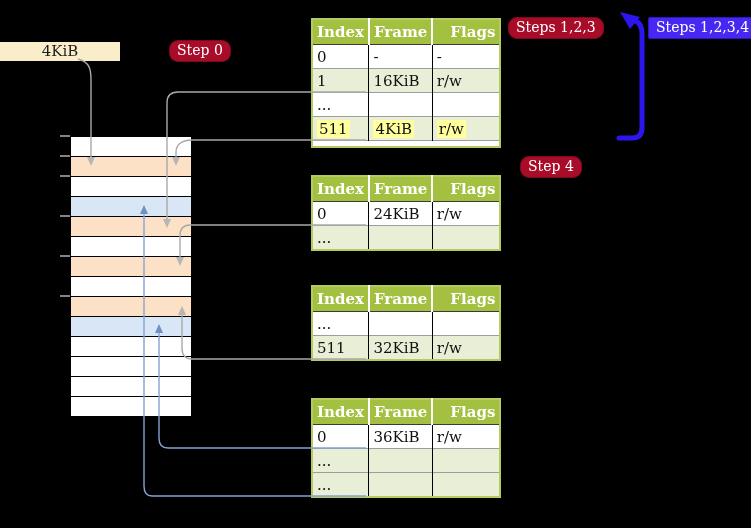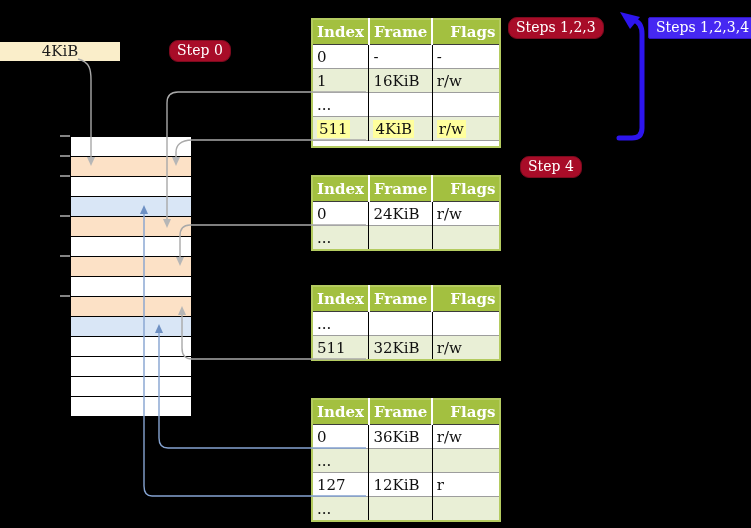--- a/index.html
+++ b/index.html
@@ -195,25 +195,20 @@
       <tr>
         <td>0</td>
         <td>36KiB</td>
         <td>r/w</td>
       </tr>
       <tr class="shade">
         <td>...</td>
         <td></td>
         <td></td>
       </tr>
-      <tr>
-        <td>127</td>
-        <td>12KiB</td>
-        <td>r</td>
-      </tr>
       <tr class="shade">
         <td>...</td>
         <td></td>
         <td></td>
       </tr>
     </tbody>
   </table>
 
   <svg class="overlay" width="751" height="528" viewBox="0 0 751 528">
     <defs>

